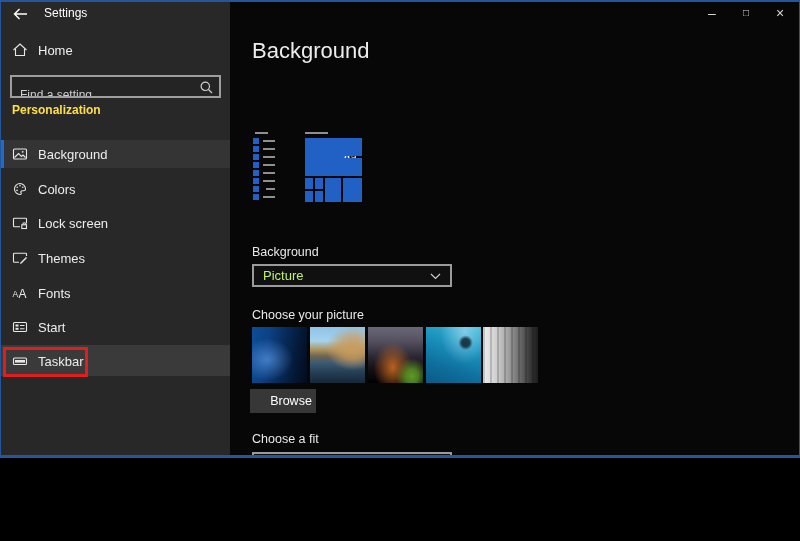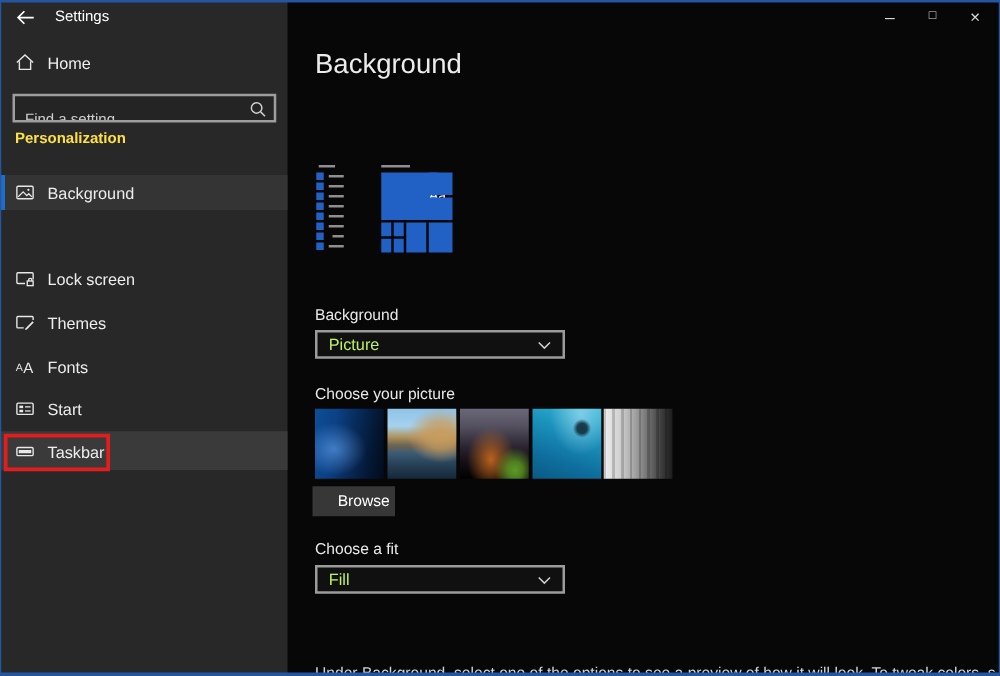--- a/index.html
+++ b/index.html
@@ -1,17 +1,17 @@
 <!DOCTYPE html>
 <html><head>
 <meta charset="utf-8">
 <style>
   * { margin:0; padding:0; box-sizing:border-box; }
   body { background:#000; font-family:"Liberation Sans", sans-serif; }
-  .app { position:relative; width:800px; height:541px; background:#070707; overflow:hidden; }
+  .app { position:relative; width:800px; height:458px; background:#070707; overflow:hidden; }
 
   
   .b-top    { position:absolute; left:0; top:0; width:800px; height:2px; background:#2456a0; z-index:40; }
   .b-bottom { position:absolute; left:0; bottom:0; width:800px; height:3px; background:#2456a0; z-index:40; }
   .b-left   { position:absolute; left:0; top:0; width:1px; height:541px; background:#2456a0; z-index:40; }
   .b-right  { position:absolute; right:0; top:0; width:1px; height:541px; background:#2456a0; z-index:40; }
 
   
   .sidebar { position:absolute; left:0; top:0; width:230px; height:541px; background:#282828; }
   .back-btn { position:absolute; left:12px; top:6px; width:20px; height:16px; cursor:pointer; }
@@ -140,20 +140,32 @@
       <span class="ico">
         <svg width="16" height="16" viewBox="0 0 16 16" fill="none" stroke="#e8e8e8" stroke-width="1.1">
           <rect x="1.5" y="3" width="13" height="10" rx="1"></rect>
           <path d="M2.5 11.5 L6.5 7.5 L9.5 10.5 L11 9 L13.5 11.5"></path>
           <circle cx="10.7" cy="5.8" r="0.9" fill="#e8e8e8" stroke="none"></circle>
         </svg>
       </span>
       <span class="lbl">Background</span>
     </div>
 
+    <div class="nav-item" style="top:175px">
+      <span class="ico">
+        <svg width="16" height="16" viewBox="0 0 16 16" fill="none" stroke="#e8e8e8" stroke-width="1.1">
+          <path d="M8 2.5 a5.5 5.5 0 1 0 0 11 c1.4 0 1.6-1 1-1.8 c-.6-.8 0-1.9 1.2-1.9 h1.4 c1 0 1.9-.8 1.9-1.8 A5.7 5.7 0 0 0 8 2.5 z"></path>
+          <circle cx="5.2" cy="6.2" r="0.8" fill="#e8e8e8" stroke="none"></circle>
+          <circle cx="8" cy="4.8" r="0.8" fill="#e8e8e8" stroke="none"></circle>
+          <circle cx="10.8" cy="6.2" r="0.8" fill="#e8e8e8" stroke="none"></circle>
+          <circle cx="5" cy="9.4" r="0.8" fill="#e8e8e8" stroke="none"></circle>
+        </svg>
+      </span>
+      <span class="lbl">Colors</span>
+    </div>
 
     <div class="nav-item" style="top:209px">
       <span class="ico">
         <svg width="16" height="16" viewBox="0 0 16 16" fill="none" stroke="#e8e8e8" stroke-width="1.1">
           <path d="M14.5 8.5 V4 a.8.8 0 0 0 -.8-.8 H2.3 a.8.8 0 0 0 -.8.8 v7 a.8.8 0 0 0 .8.8 H8"></path>
           <rect x="9.8" y="9.8" width="4.7" height="3.7"></rect>
           <path d="M10.9 9.8 V9 a1.3 1.3 0 0 1 2.6 0 v0.8"></path>
         </svg>
       </span>
       <span class="lbl">Lock screen</span>

